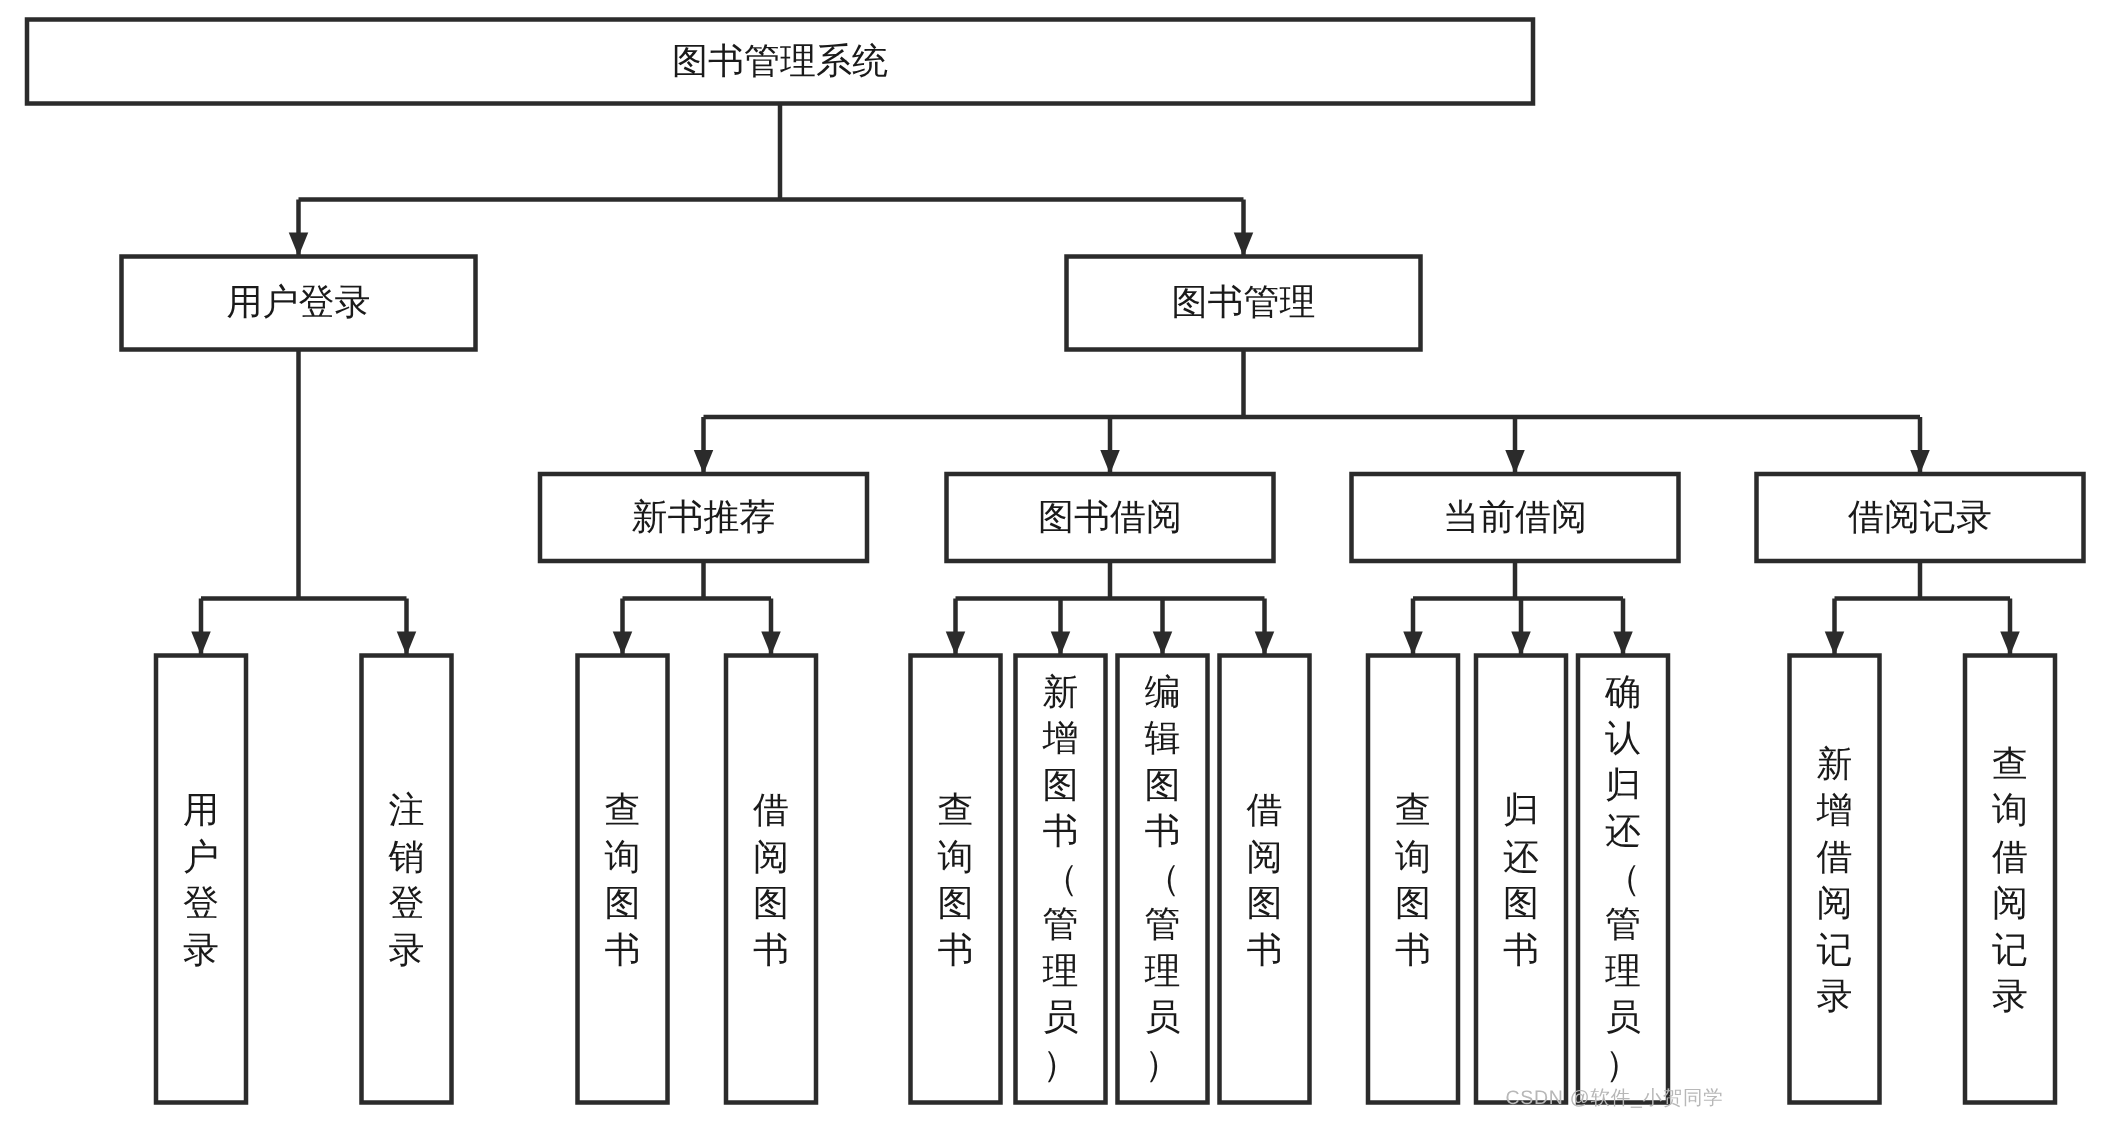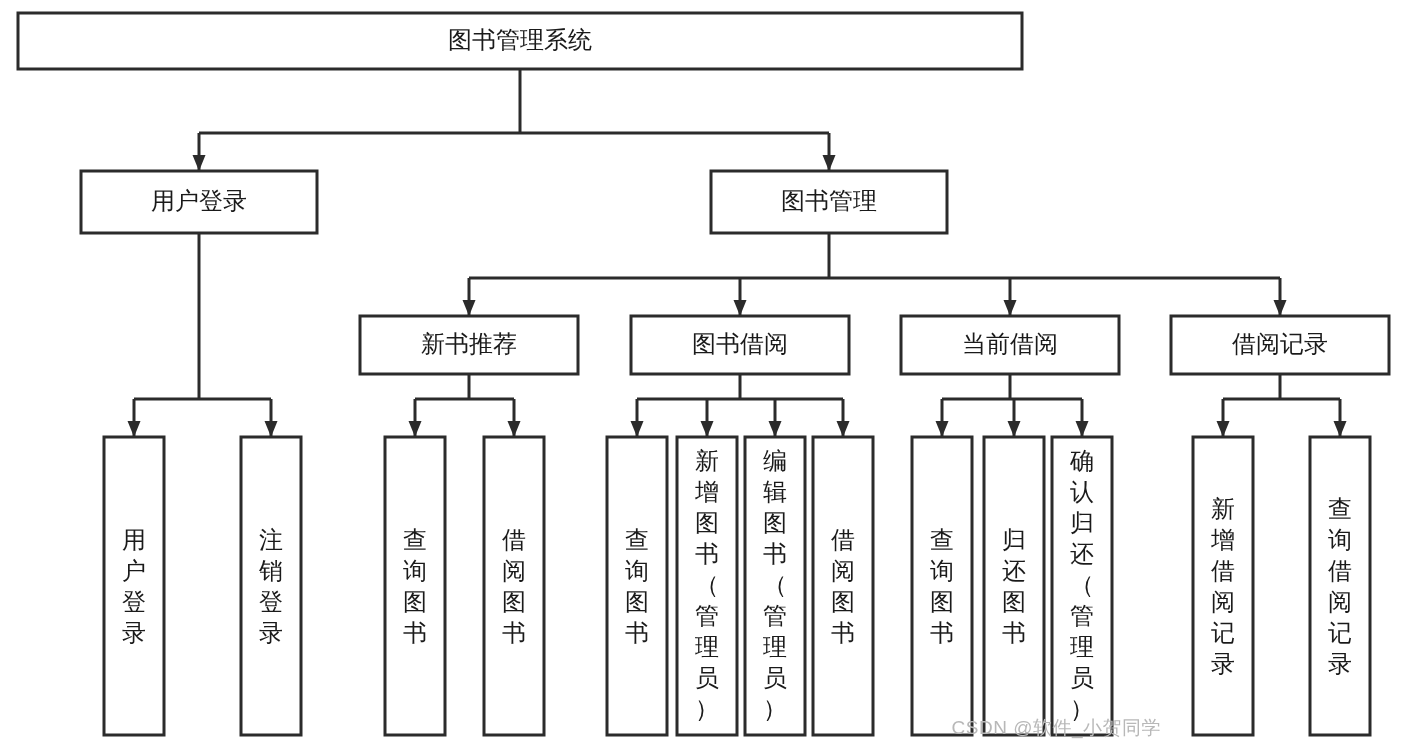--- a/index.html
+++ b/index.html
@@ -49,24 +49,24 @@
     dominant-baseline: middle;
   }
   .node-label-v {
     font-family: "Liberation Sans", "DejaVu Sans", sans-serif;
     font-size: 24px;
     fill: #1a1a1a;
     text-anchor: middle;
   }
   .watermark {
     position: absolute;
-    right: 12px;
+    right: 24px;
     bottom: 6px;
     font-family: "Liberation Sans", "DejaVu Sans", sans-serif;
-    font-size: 19px;
+    font-size: 13px;
     color: #b8b8b8;
     white-space: nowrap;
     letter-spacing: 0.5px;
   }
 </style>
 </head>
 <body>
 
 <div id="diagram-root">
   <svg class="diagram" id="diagram-svg" viewBox="0 0 1405 747" xmlns="http://www.w3.org/2000/svg">

